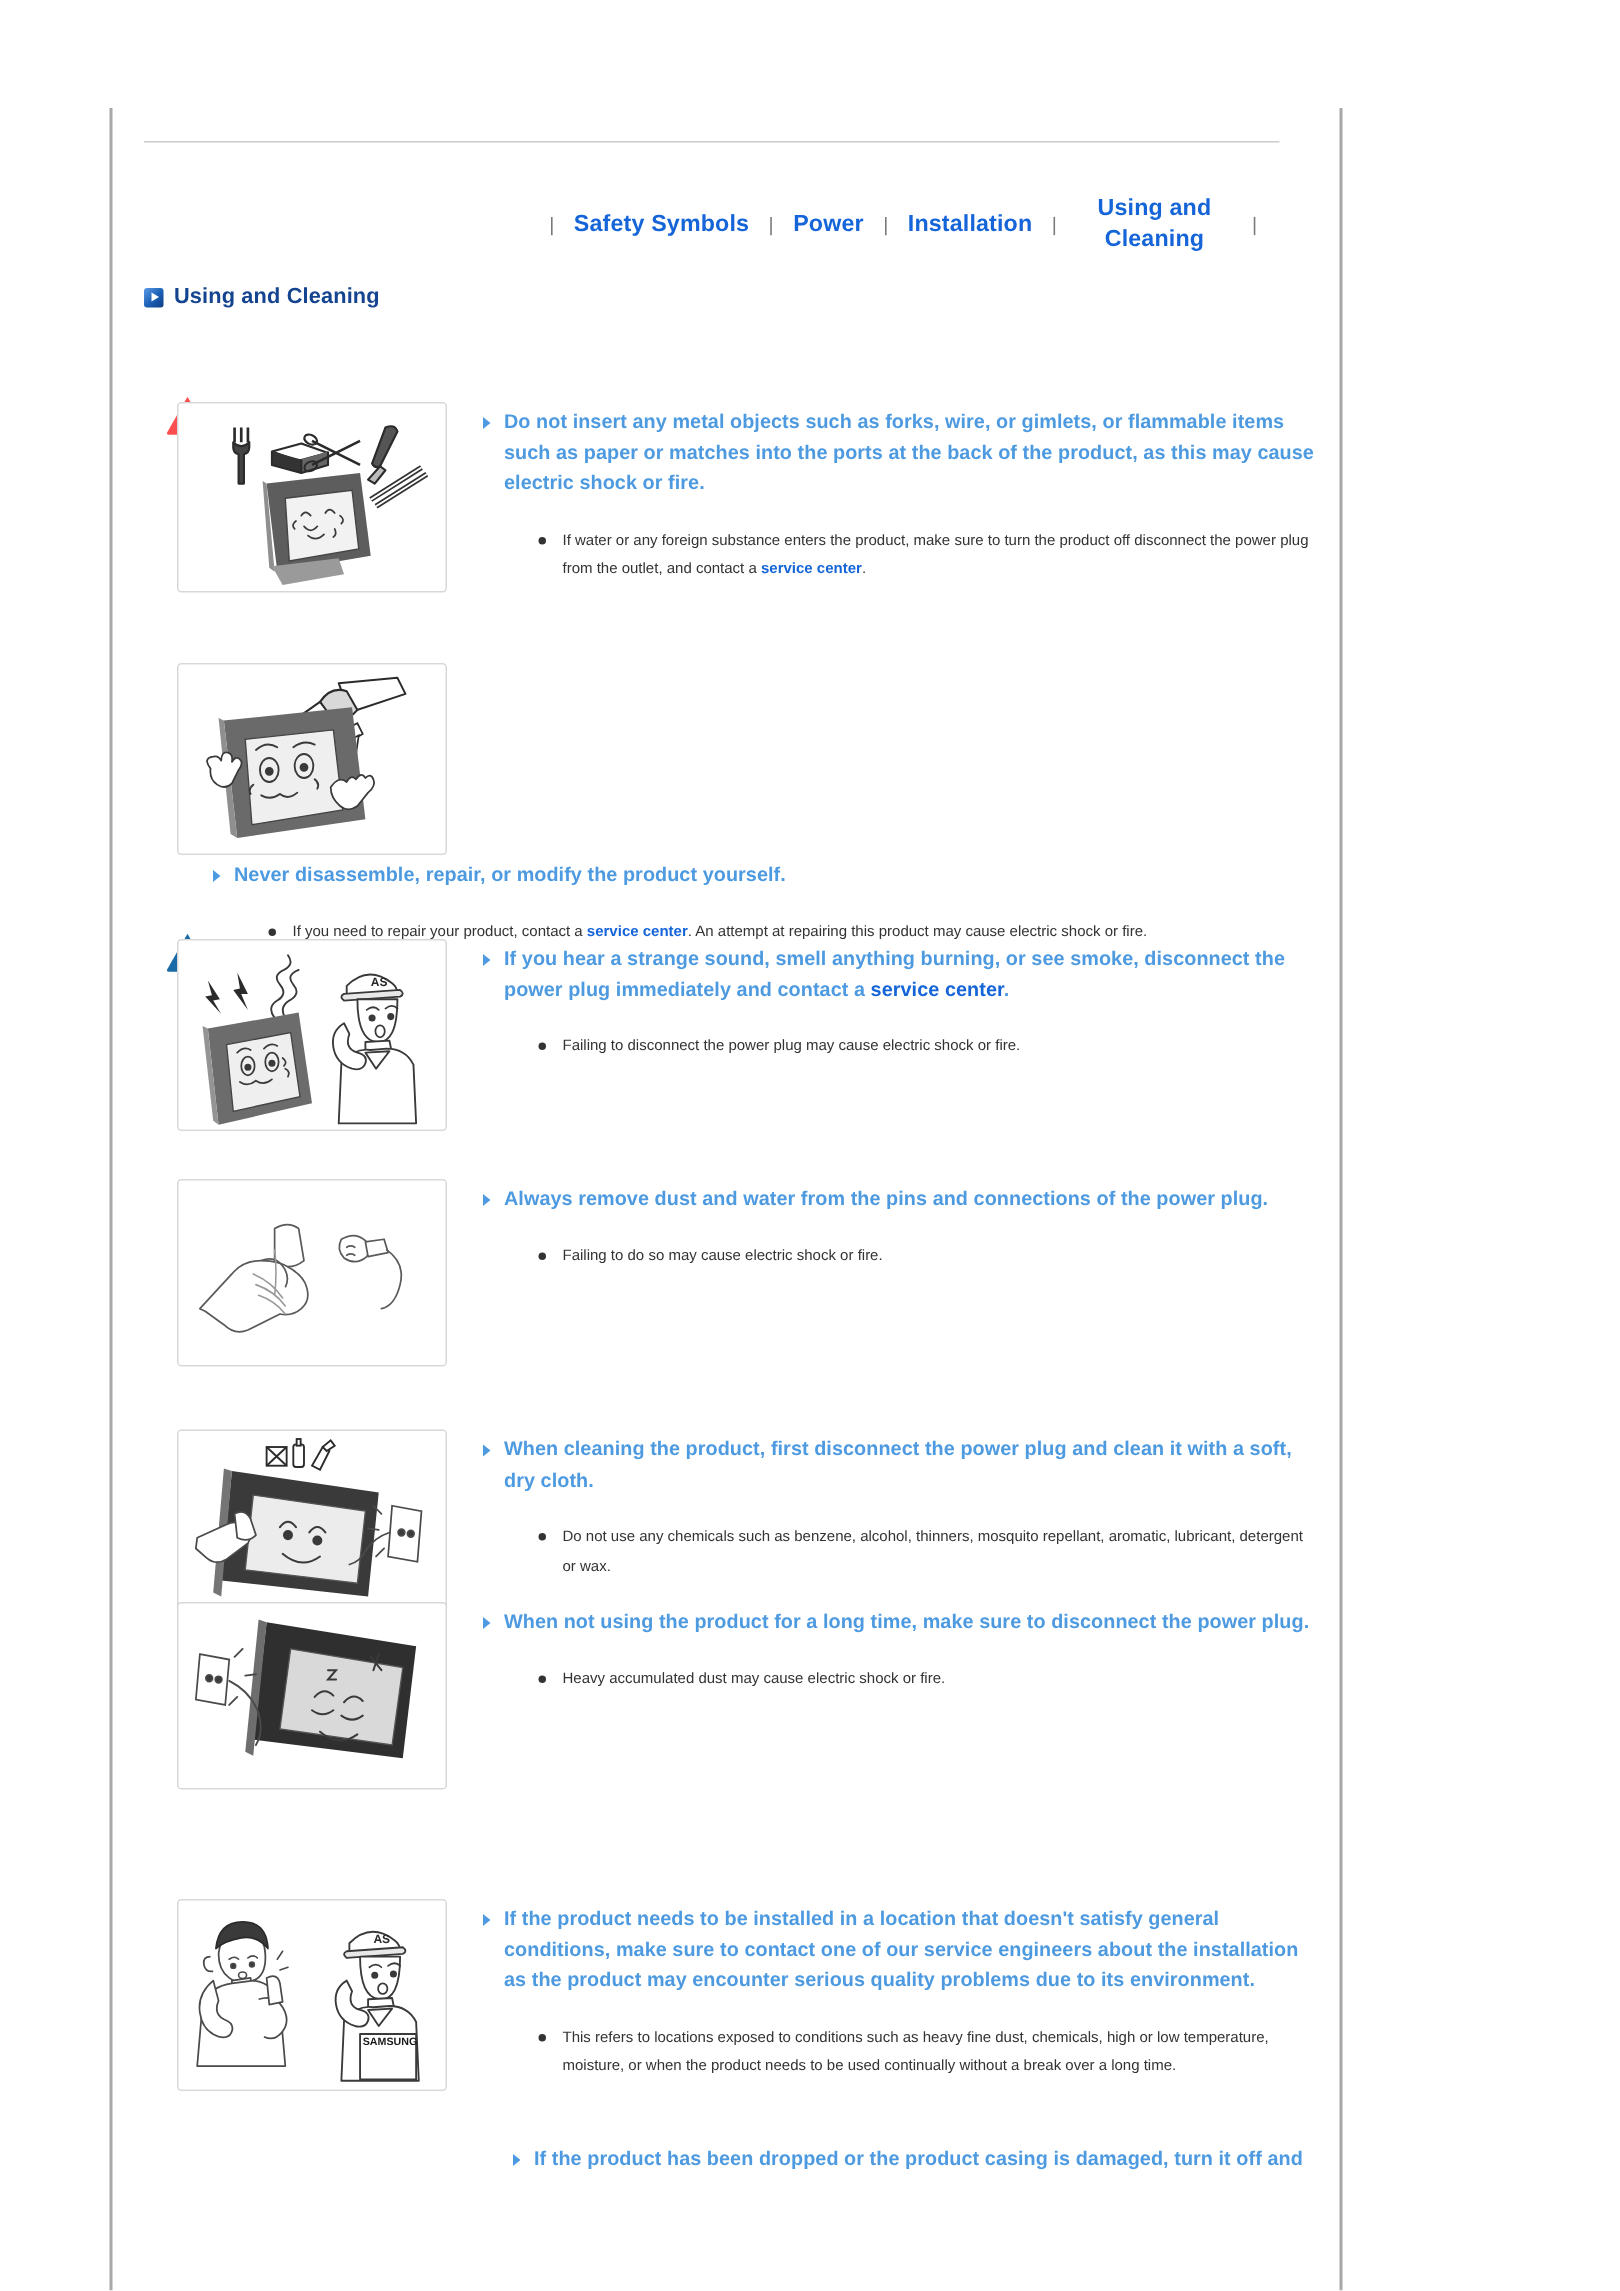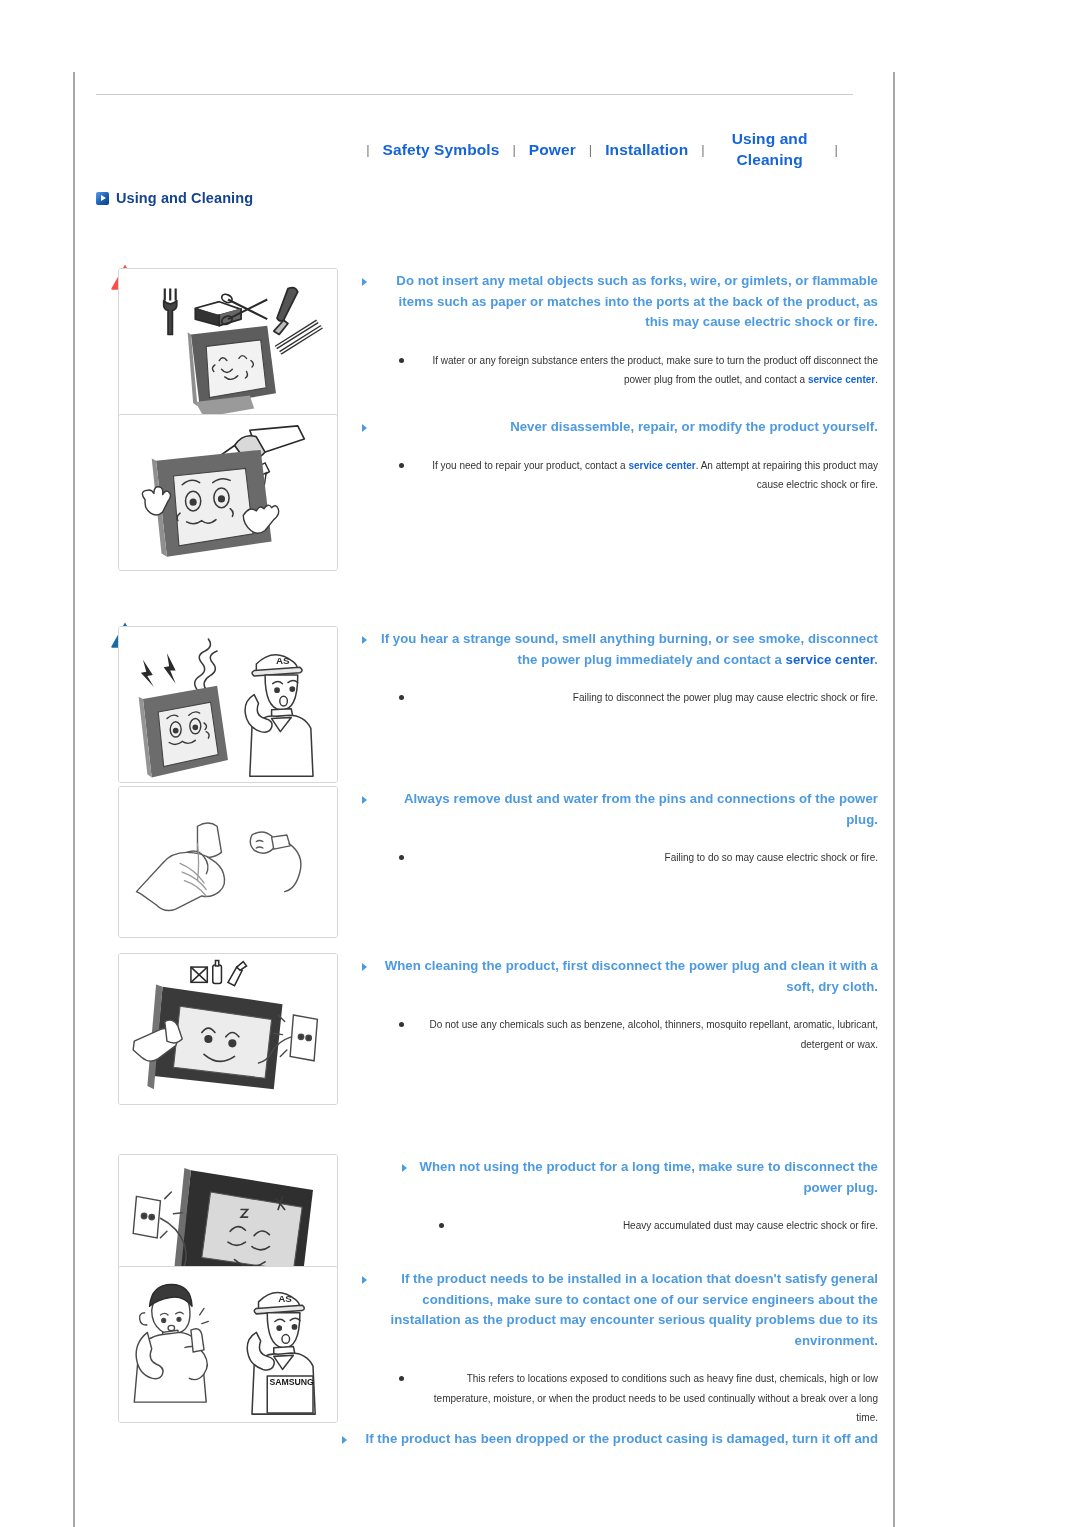--- a/index.html
+++ b/index.html
@@ -115,35 +115,34 @@
 
   
   .block {
     position: absolute;
     left: 118px;
     width: 760px;
     display: flex;
     align-items: flex-start;
   }
   .thumb {
-    width: 220px;
+    width: 180px;
     flex: none;
     border: 1px solid #d7d7d7;
     border-radius: 3px;
     background: #ffffff;
     box-sizing: border-box;
     overflow: hidden;
   }
   .thumb svg { display: block; width: 100%; height: auto; }
 
   .texts {
     margin-left: 23px;
     flex: 1 1 auto;
     padding-top: 3px;
-    text-align: right;
   }
   .headline {
     color: #4d9ae0;
     font-size: 13.2px;
     font-weight: bold;
     line-height: 20.5px;
     position: relative;
     padding-left: 15px;
     letter-spacing: 0.05px;
   }
@@ -260,21 +259,21 @@
   <div class="texts">
     <div class="headline">
       <span>Do not insert any metal objects such as forks, wire, or gimlets, or flammable items such as paper or matches into the ports at the back of the product, as this may cause electric shock or fire.</span><span class="sc"></span><span></span>
     </div>
     <div class="sub">
       <span>If water or any foreign substance enters the product, make sure to turn the product off disconnect the power plug from the outlet, and contact a </span><span class="sc">service center</span><span>.</span>
     </div>
   </div>
 </div>
 
-<div class="block" style="top:414px;">
+<div class="block" style="top:442px;flex-direction:column;">
   <div class="thumb">
     <svg viewBox="0 0 200 142">
       <rect width="200" height="142" fill="#fff"></rect>
 
       <g stroke="#2b2b2b" stroke-width="1.5" stroke-linejoin="round">
         <path d="M120 14 l44 -4 l6 12 l-42 14 z" fill="#fff"></path>
         <path d="M106 28 q8 -12 20 -8 l8 14 q-8 10 -20 6 z" fill="#d9d9d9"></path>
         <path d="M72 52 l34 -24 l12 16 l-34 22 z" fill="#fff"></path>
         <path d="M66 56 l10 -6 l8 12 l-10 6 z" fill="#bdbdbd"></path>
       </g>
@@ -456,21 +455,21 @@
   <div class="texts">
     <div class="headline">
       <span>When cleaning the product, first disconnect the power plug and clean it with a soft, dry cloth.</span><span class="sc"></span><span></span>
     </div>
     <div class="sub">
       <span>Do not use any chemicals such as benzene, alcohol, thinners, mosquito repellant, aromatic, lubricant, detergent or wax.</span><span class="sc"></span><span></span>
     </div>
   </div>
 </div>
 
-<div class="block" style="top:1154px;gap:40px;">
+<div class="block" style="top:1068px;">
   <div class="thumb">
     <svg viewBox="0 0 200 138">
       <rect width="200" height="138" fill="#fff"></rect>
 
       <g>
         <path d="M66 14 l112 18 l-10 84 l-112 -14 z" fill="#2f2f2f"></path>
         <path d="M60 12 l6 2 l-10 100 l-6 -3 z" fill="#6e6e6e"></path>
         <path d="M84 34 l84 14 l-8 58 l-84 -12 z" fill="#d9d9d9" stroke="#555" stroke-width="1"></path>
       </g>
 

